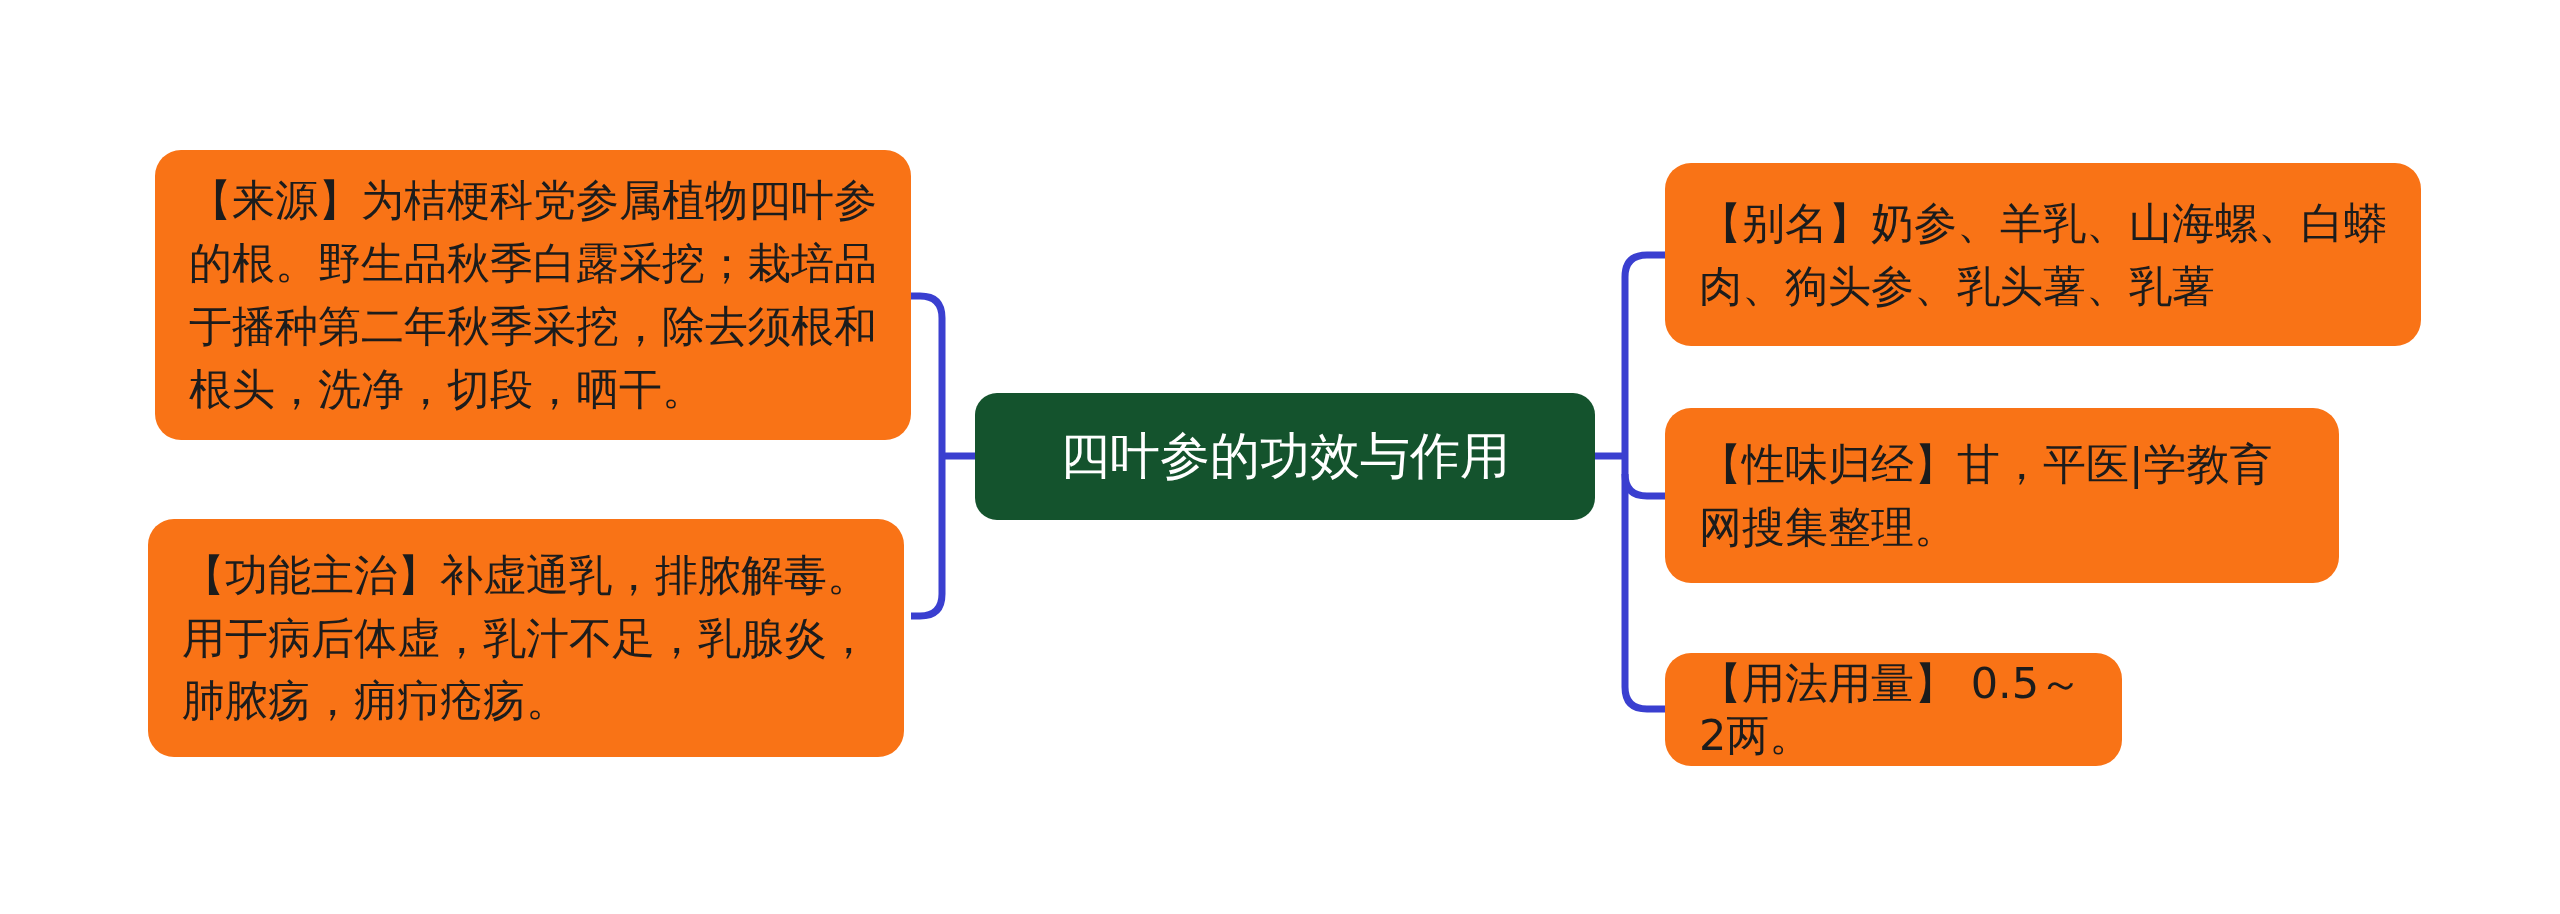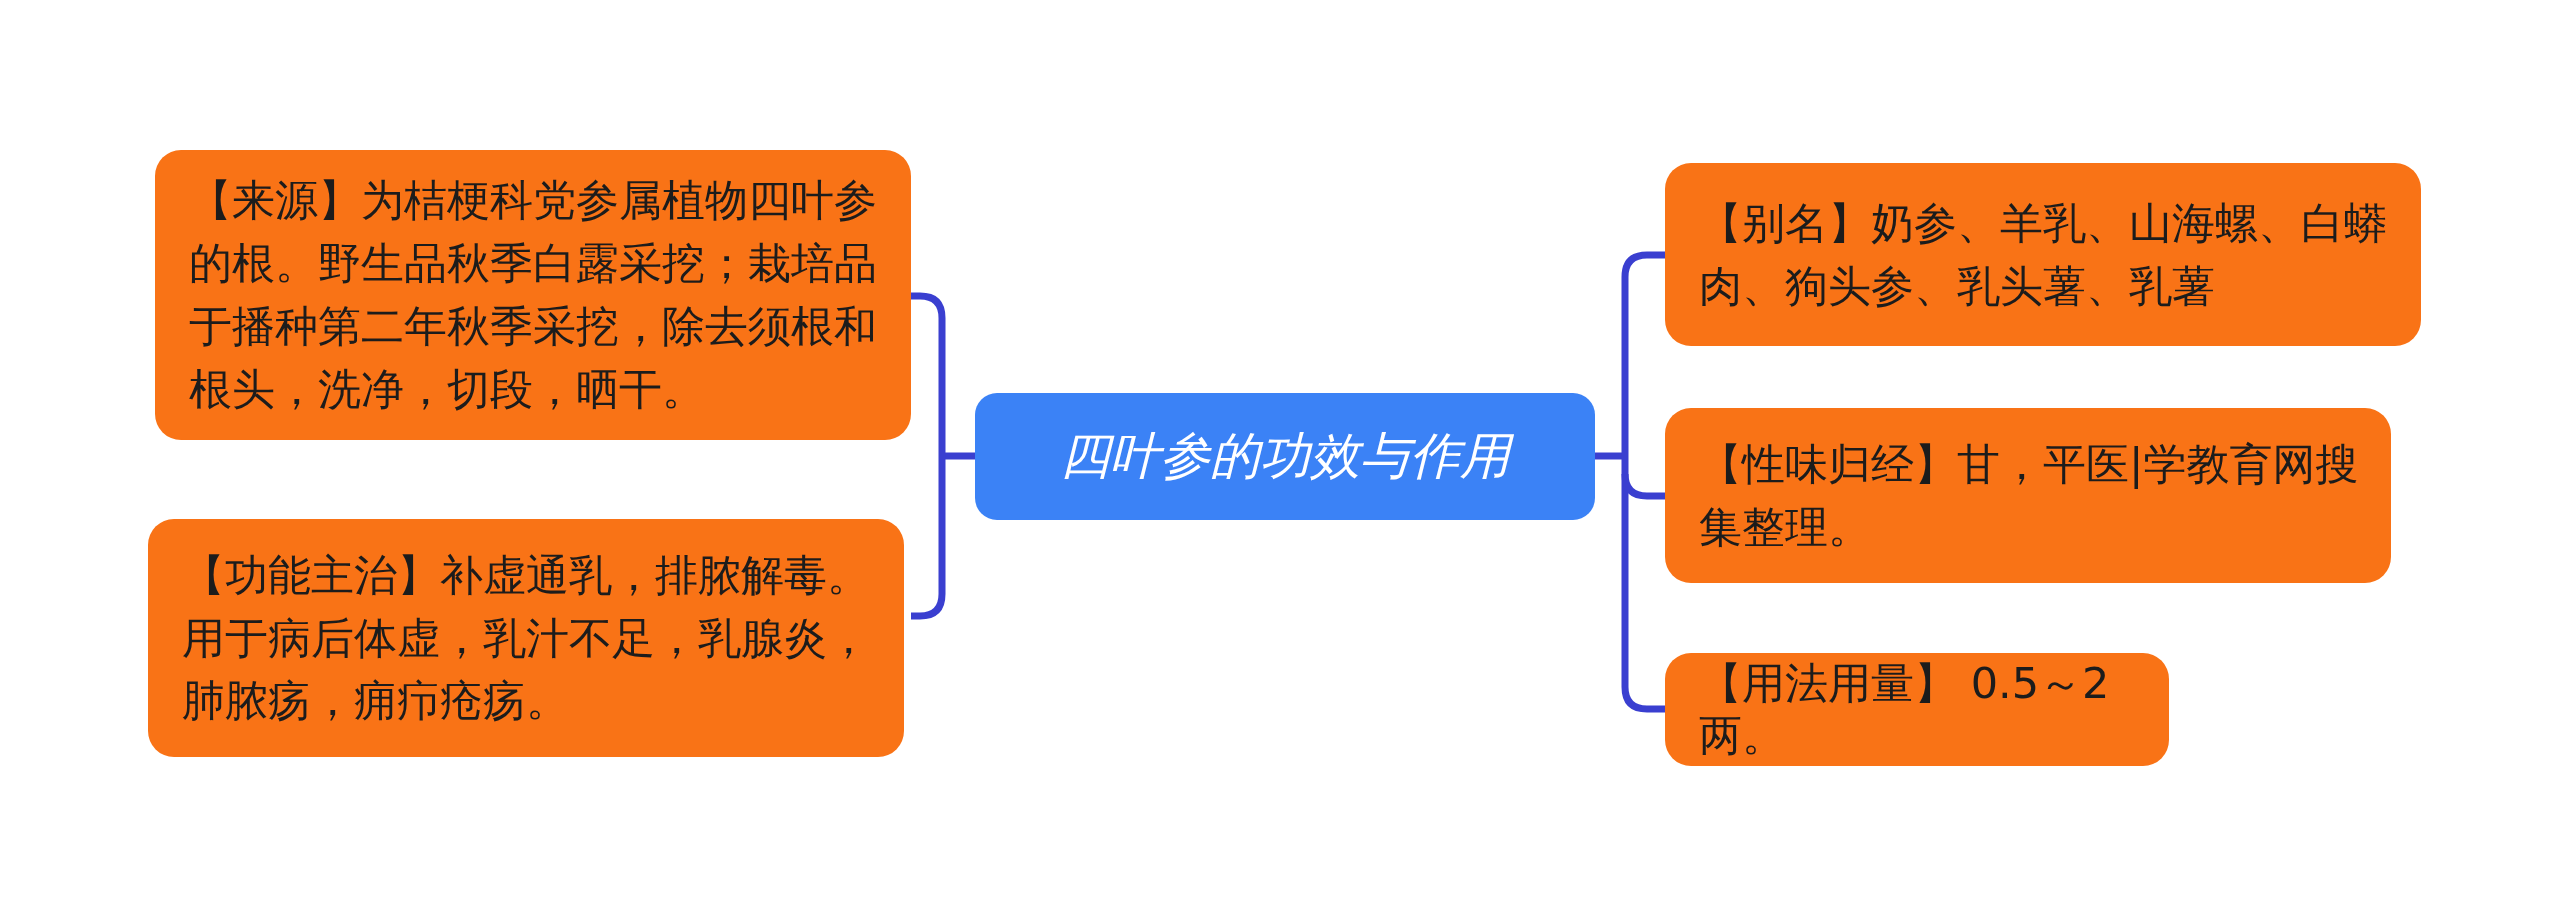--- a/index.html
+++ b/index.html
@@ -38,25 +38,24 @@
     width: 100%;
     white-space: pre-wrap;
     word-break: break-all;
   }
   
   .root-node {
     left: 975px;
     top: 393px;
     width: 620px;
     height: 127px;
-    background: #3b82f6;
+    background: #14532d;
     border-radius: 22px;
     justify-content: flex-start;
     z-index: 5;
-    font-style: italic;
   }
   .root-node .node-text {
     color: #ffffff;
     font-size: 50px;
     line-height: 1.15;
     text-align: center;
     font-weight: 400;
   }
   
   .leaf-node {
@@ -87,27 +86,27 @@
   
   #leaf-aliases {
     left: 1665px;
     top: 163px;
     width: 756px;
     height: 183px;
   }
   #leaf-nature {
     left: 1665px;
     top: 408px;
-    width: 726px;
+    width: 674px;
     height: 175px;
   }
   #leaf-dosage {
     left: 1665px;
     top: 653px;
-    width: 504px;
+    width: 457px;
     height: 113px;
     align-items: center;
   }
   #leaf-dosage .node-text {
     line-height: 1.2;
   }
 </style>
 </head>
 <body>
 

